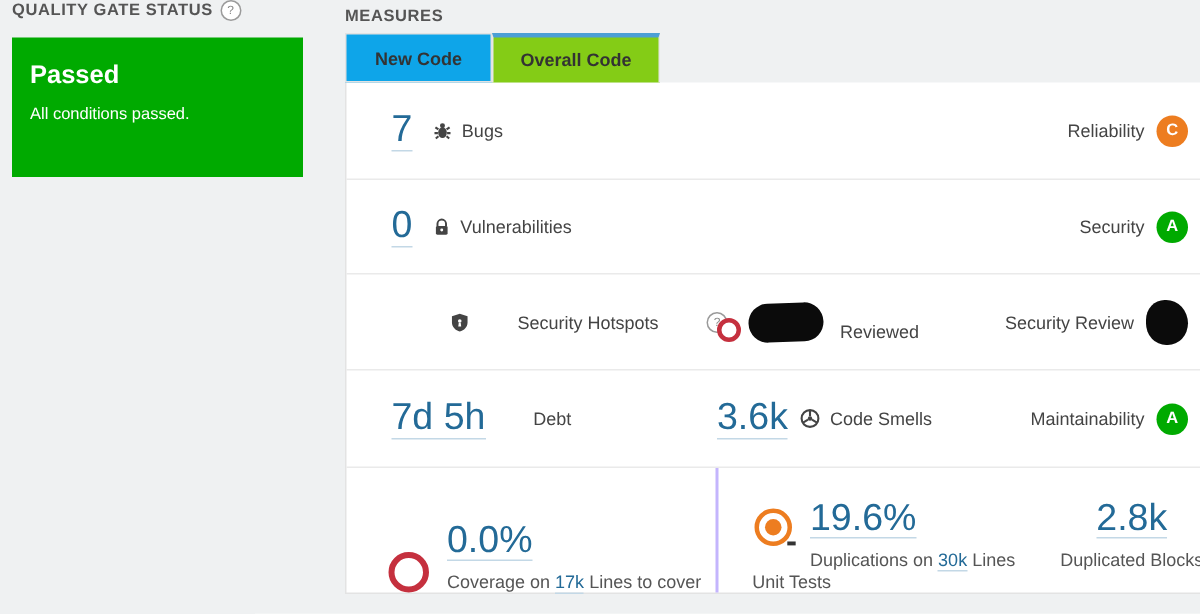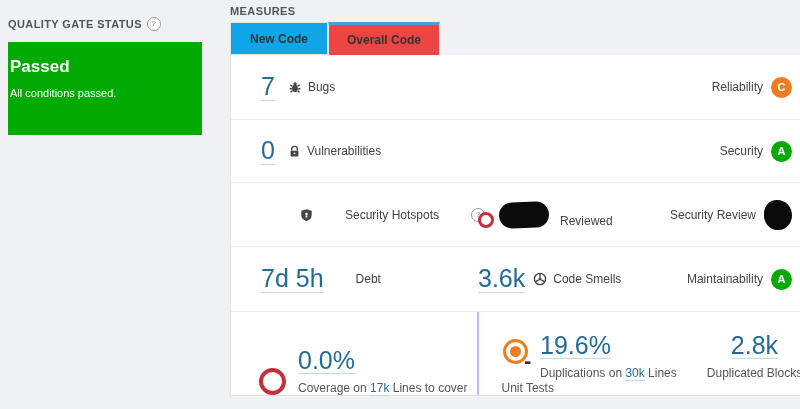--- a/index.html
+++ b/index.html
@@ -5,33 +5,33 @@
   html,body{margin:0;padding:0;}
   body{font-family:"Liberation Sans",sans-serif;background:#eff1f2;}
   #app{position:relative;width:800px;height:409px;background:#eff1f2;overflow:hidden;}
 
   .section-header{display:flex;align-items:center;gap:5px;font-size:11px;font-weight:700;
     color:#555;letter-spacing:.4px;line-height:12px;}
   .help{width:12px;height:12px;border:1px solid #9a9a9a;border-radius:50%;color:#888;
     font-size:8px;line-height:12px;text-align:center;font-weight:400;flex:0 0 auto;background:#fff;}
 
   
-  .qg-panel{position:absolute;left:8px;top:17px;width:194px;}
+  .qg-panel{position:absolute;left:8px;top:0;width:194px;}
   .qg-box{margin-top:11px;height:93px;background:#00aa00;color:#fff;box-sizing:border-box;
-    padding:13px 2px;}
+    padding:13px 12px;}
   .qg-status{font-size:17px;font-weight:700;margin:2px 0 0;}
   .qg-desc{font-size:11px;margin-top:10px;}
 
   
   .m-panel{position:absolute;left:210px;top:5px;width:575px;padding-left:20px;}
   .tabs{display:flex;margin-top:5px;align-items:flex-end;}
   .tab{height:33px;box-sizing:border-box;display:flex;align-items:center;justify-content:center;
     font-size:12px;font-weight:600;color:#333;padding:0 18px;min-width:98px;cursor:pointer;}
   .tab.inactive{background:#0ea5e9;border:1px solid #e2e2e2;}
-  .tab.active{background:#ef4444;border-top:3px solid #4b9fd5;border-left:1px solid #e6e6e6;
+  .tab.active{background:#84cc16;border-top:3px solid #4b9fd5;border-left:1px solid #e6e6e6;
     border-right:1px solid #e6e6e6;border-bottom:none;}
 
   .card{width:575px;box-sizing:border-box;background:#fff;border:1px solid #e3e3e3;border-top:none;}
   .row{display:flex;align-items:center;box-sizing:border-box;padding:0 12px 0 30px;
     border-bottom:1px solid #eaeaea;}
   .row.h65{height:65px}.row.h63{height:63px}.row.h64{height:64px}
 
   .metric{display:flex;align-items:center;}
   .metric .icon{margin-left:13px;display:flex;align-items:center;}
   .big-num{font-size:25px;font-weight:400;color:#236a97;line-height:1.05;

